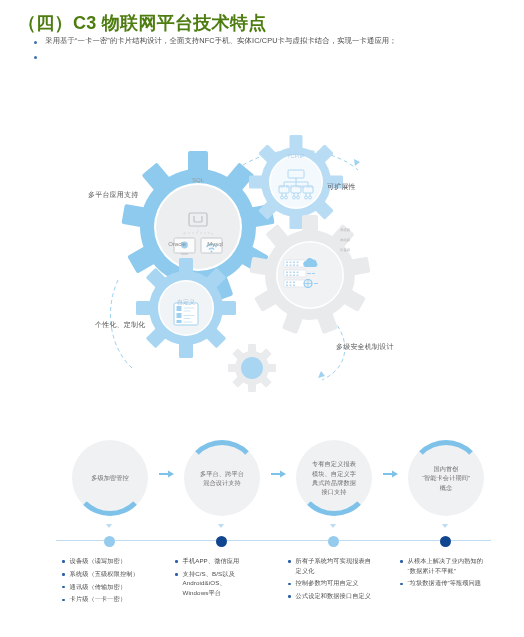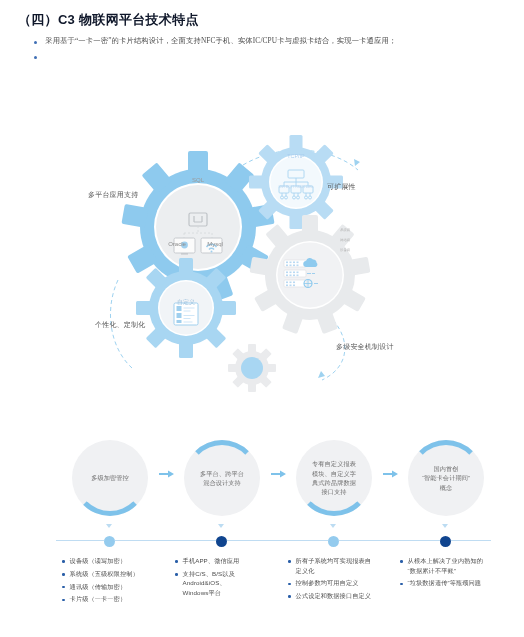--- a/index.html
+++ b/index.html
@@ -9,31 +9,30 @@
     font-family:"Liberation Sans","DejaVu Sans",sans-serif;
     color:#333;
     overflow:hidden;
     position:relative;
   }
   .page{position:relative;width:524px;height:637px;}
 
   
   .heading{
     position:absolute;left:18px;top:11px;
-    font-size:13px;font-weight:bold;
-    color:#0f172a;letter-spacing:.3px;
+    font-size:18px;font-weight:bold;
+    color:#4d7c0f;letter-spacing:.3px;
     white-space:nowrap;
   }
 
   
   .bullets{position:absolute;left:34px;top:36px;width:470px;}
   .bullet-row{
     display:flex;align-items:flex-start;
     margin-bottom:4.5px;
-    font-family:Liberation Serif, serif;
   }
   .bullet-dot{
     width:3.2px;height:3.2px;border-radius:50%;
     background:#3f6fb5;margin-top:5px;margin-right:8px;flex:0 0 auto;
   }
   .bullet-text{
     font-size:7.3px;line-height:10.6px;color:#4a4a4a;
     letter-spacing:.15px;
   }
 

